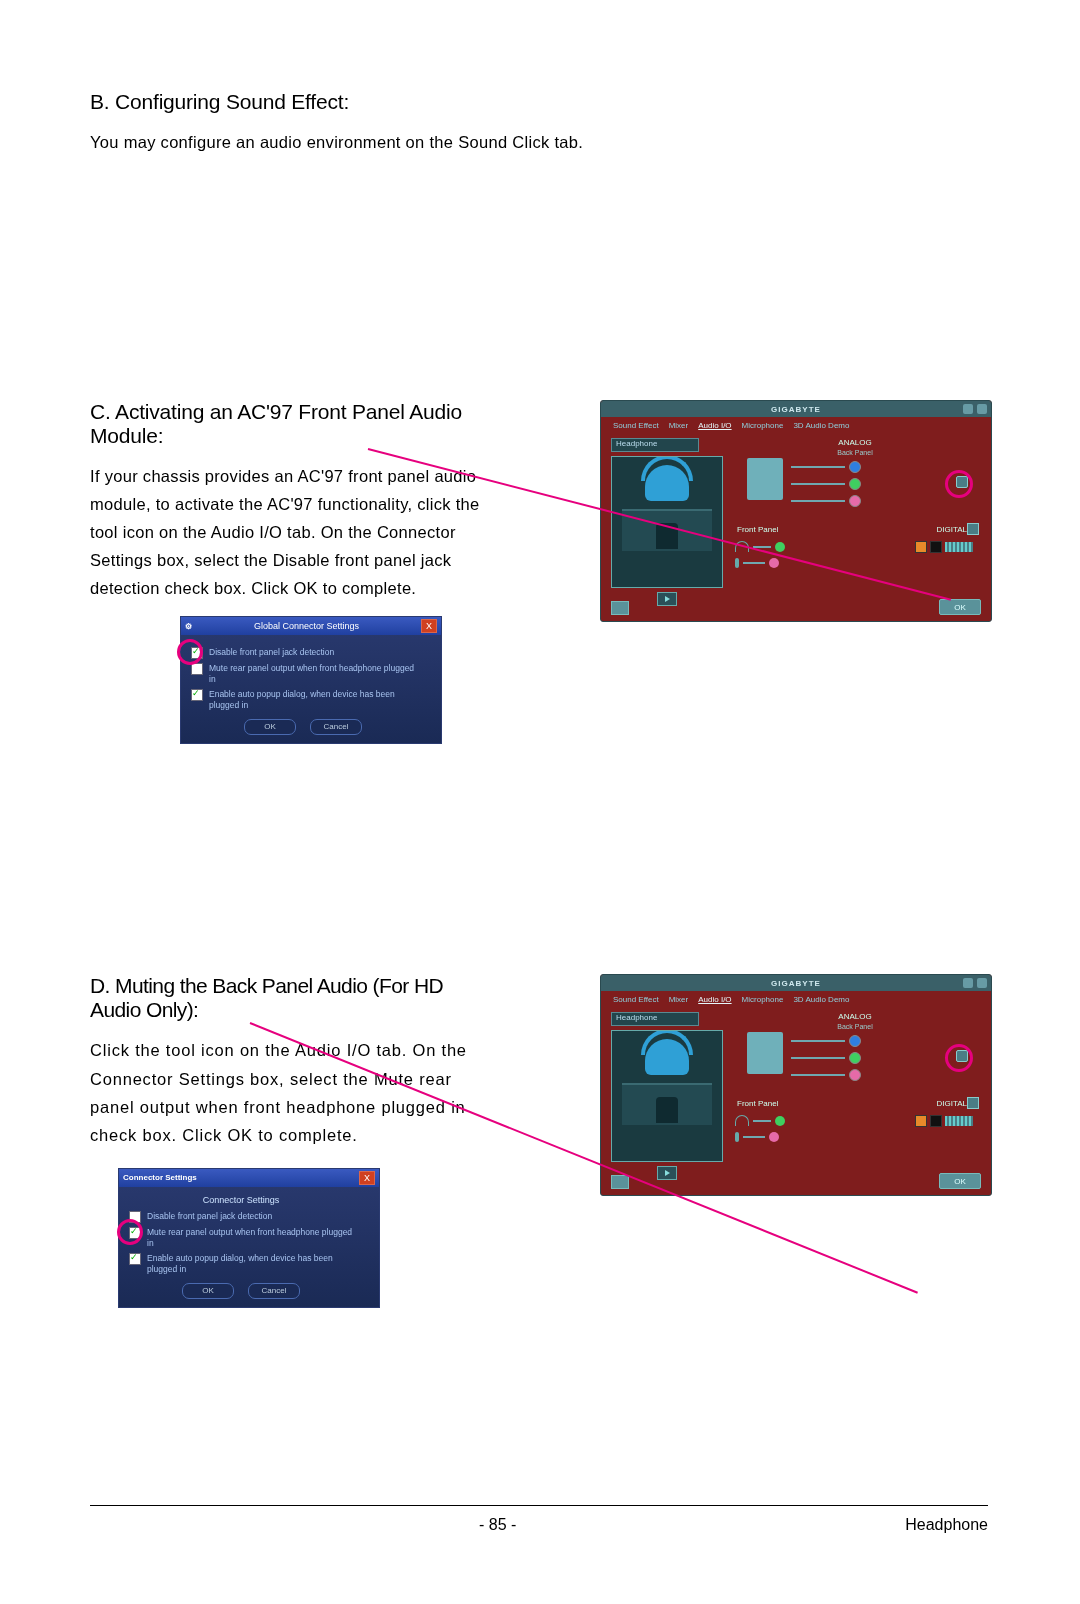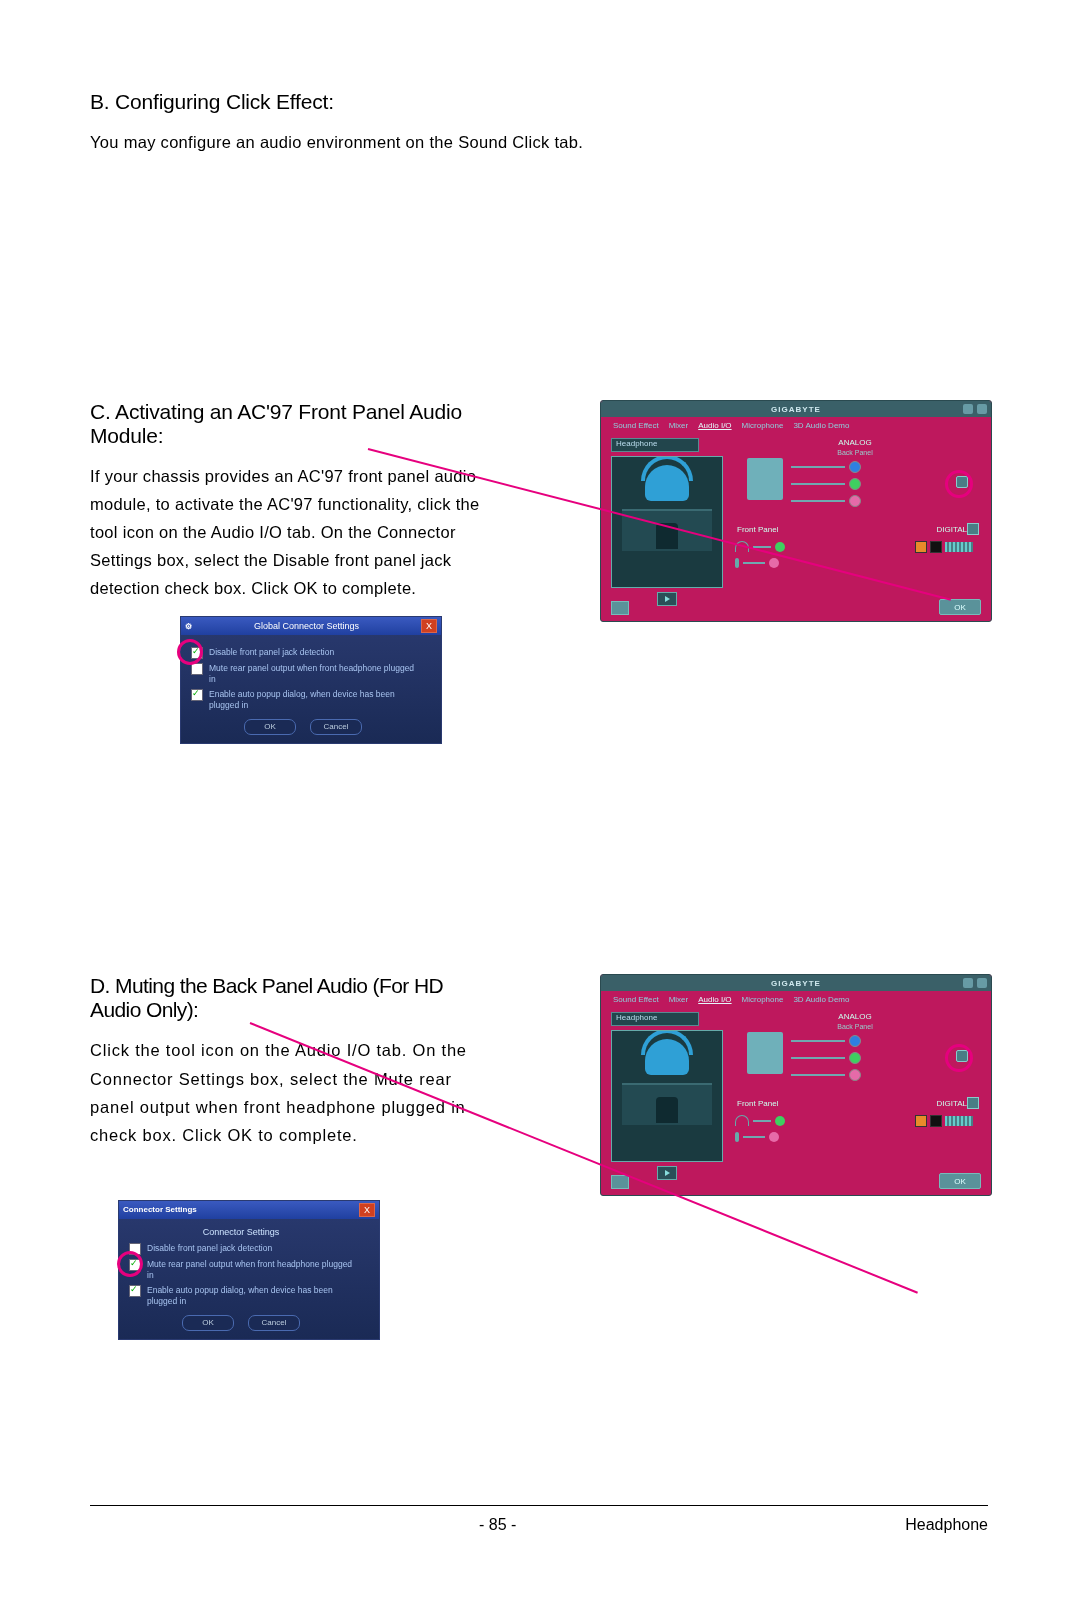--- a/index.html
+++ b/index.html
@@ -41,21 +41,21 @@
     width: 400px;
   }
   .right-col {
     width: 390px;
     position: relative;
   }
   
   .audio-panel {
     width: 390px;
     height: 220px;
-    background: #be185d;
+    background: #7f1d1d;
     border: 1px solid #2a4a50;
     border-radius: 3px;
     position: relative;
     overflow: hidden;
   }
   .audio-titlebar {
     background: #3a6068;
     height: 16px;
     display: flex;
     justify-content: center;
@@ -396,42 +396,42 @@
     position: absolute;
     background: #e6007e;
     height: 2px;
     transform-origin: left center;
   }
   .section-c .conn-dialog.loose {
     position: relative;
     margin-left: 90px;
   }
   .section-d .conn-dialog {
-    margin-top: 51px;
+    margin-top: 19px;
     margin-left: 28px;
   }
   .footer {
     position: absolute;
     bottom: 70px;
     left: 90px;
     right: 92px;
     border-top: 1px solid #000;
     padding-top: 10px;
     display: flex;
     justify-content: space-between;
     font-size: 16px;
   }
 </style>
 </head>
 <body>
 
 <div class="page">
 
   <div class="section-b">
-    <div class="heading">B. Configuring Click Effect:</div>
+    <div class="heading">B. Configuring Sound Effect:</div>
     <div class="body-text">You may configure an audio environment on the Sound Click tab.</div>
   </div>
 
   <div class="section-c">
     <div class="two-col">
       <div class="left-col">
         <div class="heading">C. Activating an AC'97 Front Panel Audio Module:</div>
         <div class="body-text">If your chassis provides an AC'97 front panel audio module, to activate the AC'97 functionality, click the tool icon on the Audio I/O tab. On the Connector Settings box, select the Disable front panel jack detection check box. Click OK to complete.</div>
 
         <div class="conn-dialog loose">

